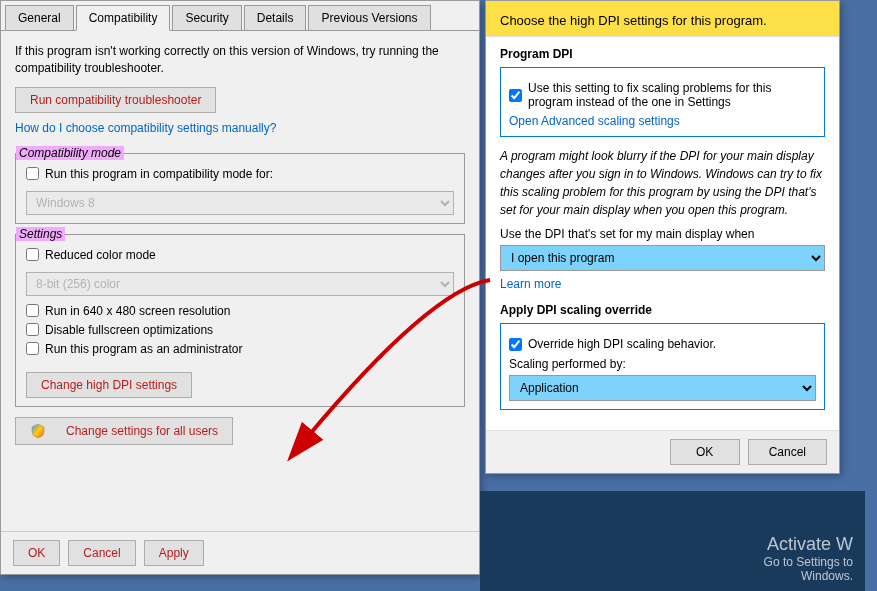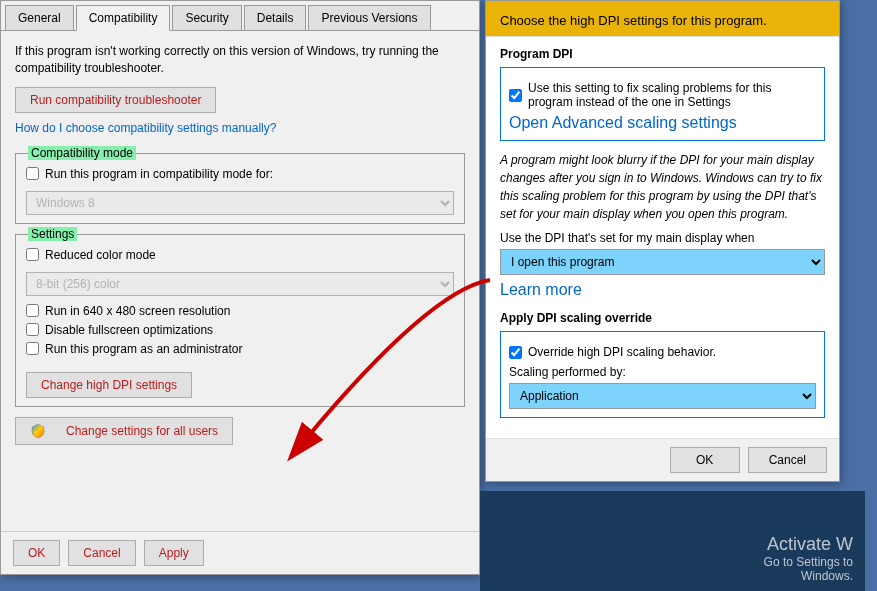--- a/index.html
+++ b/index.html
@@ -96,25 +96,26 @@
     .group-box {
       border: 1px solid #999;
       padding: 8px 10px;
       margin: 10px 0;
       position: relative;
     }
 
     .group-label {
       position: absolute;
       top: -8px;
-      left: 12px;
-      background: #86efac;
+      left: 0;
+      background: #f0abfc;
       padding: 0 3px;
       font-size: 12px;
       font-weight: normal;
+      font-style: italic;
     }
 
     .checkbox-row {
       display: flex;
       align-items: center;
       margin: 5px 0;
       gap: 6px;
       font-size: 12px;
     }
 
@@ -166,21 +167,21 @@
       border: 1px solid #999;
       position: absolute;
       top: 0;
       left: 485px;
       box-shadow: 2px 2px 8px rgba(0,0,0,0.3);
       display: flex;
       flex-direction: column;
     }
 
     .dpi-header {
-      background: #eab308;
+      background: #fde047;
       padding: 12px 14px 8px;
       border-bottom: 1px solid #e0e0e0;
     }
 
     .dpi-title {
       font-size: 13px;
       color: #000;
       font-weight: normal;
     }
 
@@ -222,21 +223,21 @@
 
     .label-text {
       font-size: 12px;
       color: #000;
       margin: 6px 0 2px;
     }
 
     .link-blue {
       color: #0066cc;
       text-decoration: none;
-      font-size: 16px;
+      font-size: 12px;
       cursor: pointer;
     }
 
     .dpi-dialog-footer {
       padding: 8px 12px;
       display: flex;
       justify-content: flex-end;
       gap: 8px;
       border-top: 1px solid #e0e0e0;
       background: #f0f0f0;

